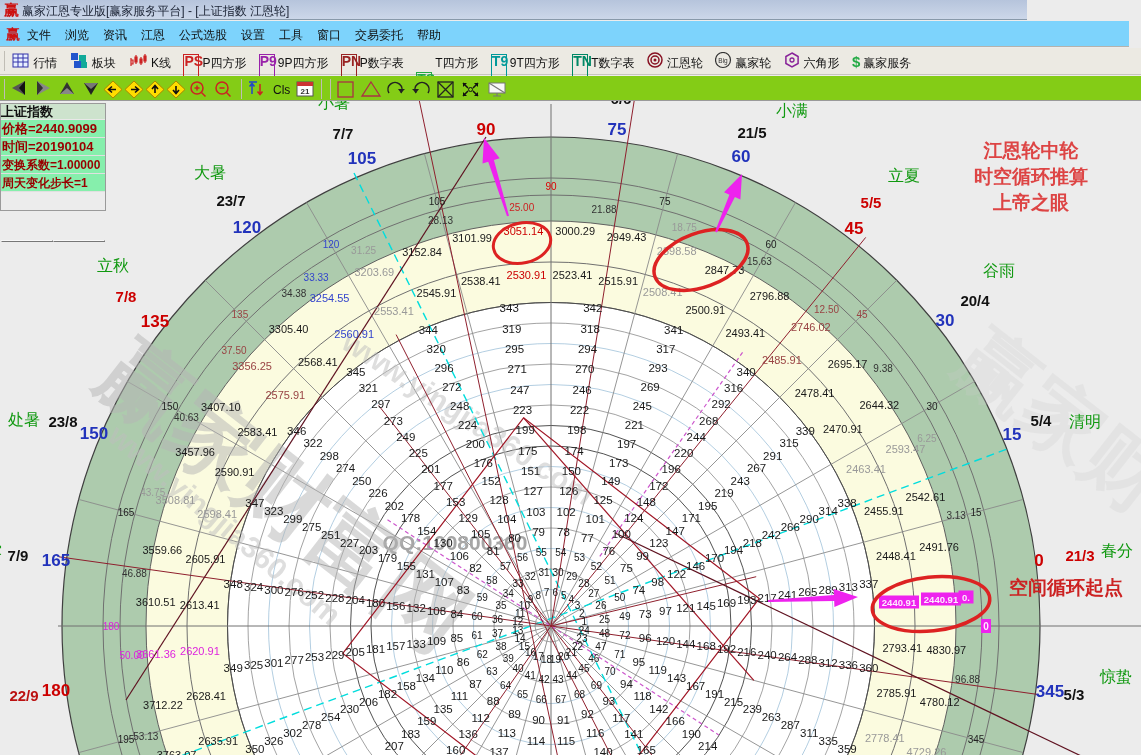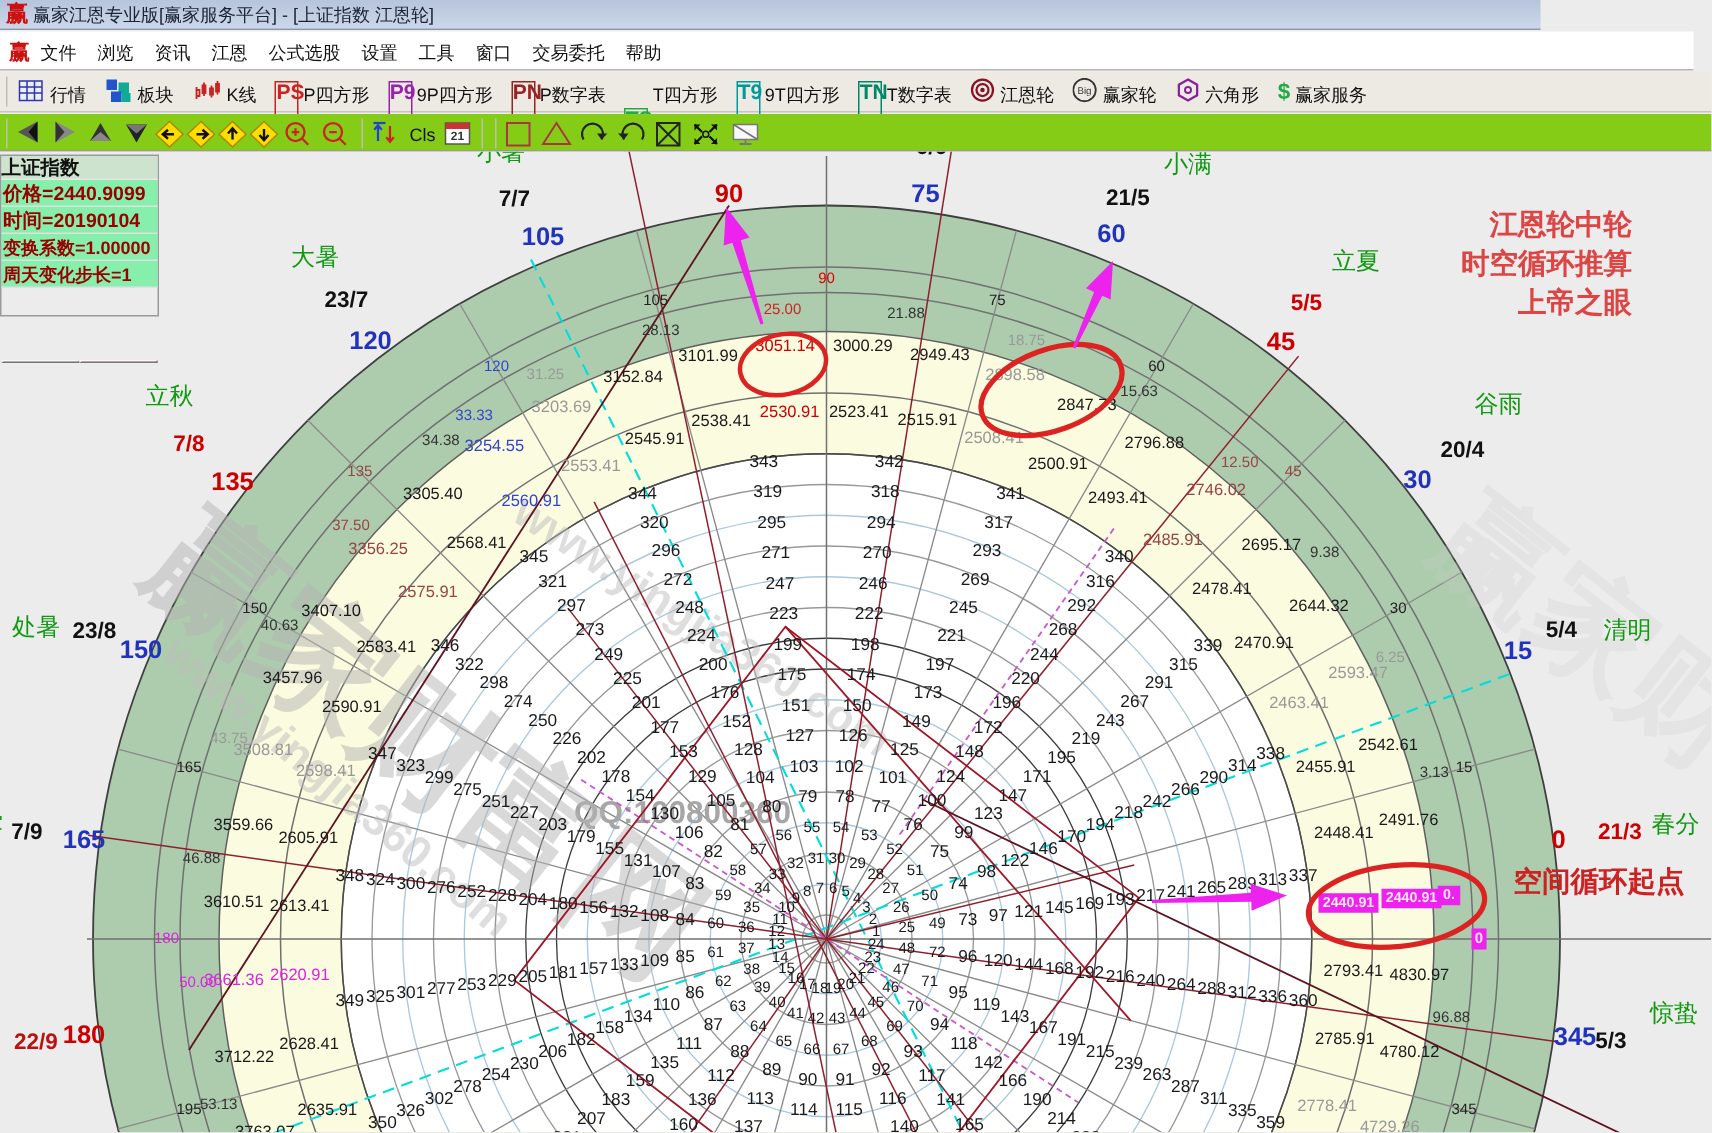--- a/index.html
+++ b/index.html
@@ -1,35 +1,35 @@
 <!DOCTYPE html>
 <html><head><meta charset="utf-8">
 <style>
 * { margin:0; padding:0; box-sizing:border-box; }
 body { width:1141px; height:755px; overflow:hidden; font-family:"Liberation Sans",sans-serif; background:#ececec; position:relative; }
 #titlebar { position:absolute; left:0; top:0; width:1027px; height:20px; background:linear-gradient(#b6c4dc,#ccd7e9); border-bottom:1px solid #8899aa; font-size:12px; color:#1a2233; line-height:20px; }
 #titlebar .logo { color:#cc1111; font-weight:bold; font-size:15px; padding:0 3px 0 4px; font-family:"Liberation Serif",serif; }
-#menubar { position:absolute; left:0; top:21px; width:1129px; height:26px; background:#ffffff; border-bottom:1px solid #b5b2ac; font-size:12px; color:#111; }
+#menubar { position:absolute; left:0; top:21px; width:1129px; height:26px; background:#7dd3fc; border-bottom:1px solid #b5b2ac; font-size:12px; color:#111; }
 #menubar span.m { display:inline-block; margin:0 0 0 0; padding:6px 7px 0 7px; }
 #menubar .logo { color:#cc1111; font-weight:bold; font-size:14px; padding:5px 0 0 6px; display:inline-block; font-family:"Liberation Serif",serif;}
 #toolbar1 { position:absolute; left:0; top:48px; width:1141px; height:27px; background:#eceae3; border-bottom:1px solid #c8c5be; font-size:12px; color:#111; white-space:nowrap; }
 #toolbar2 { position:absolute; left:0; top:76px; width:1141px; height:25px; background:#84cc16; border-bottom:1px solid #9a9a9a; font-size:0; color:#111; white-space:nowrap; }
 #toolbar2 svg { margin-right:1px; }
 #toolbar2 .cls { font-size:12px; display:inline-block; vertical-align:top; margin:7px 6px 0 4px; }
 .tbi { display:inline-block; vertical-align:top; margin-top:4px; }
 .tbtxt { display:inline-block; vertical-align:top; margin:7px 9px 0 3px; }
 .sep { display:inline-block; vertical-align:top; width:1px; height:20px; background:#c0bdb5; margin:3px 4px 0 4px; }
 .pbox { display:inline-block; vertical-align:top; margin-top:6px; width:16px; height:30px; border:1px solid; font-size:14px; font-weight:bold; line-height:13px; }
 #content { position:absolute; left:0; top:101px; width:1141px; height:654px; background:#ececec; overflow:hidden; }
 #panel { position:absolute; left:0; top:103px; width:106px; z-index:10; font-weight:bold; border:1px solid #9a9a9a; background:#ececec;}
 #panel .hd { background:#cde3cd; color:#111; font-size:13px; height:16px; line-height:16px; border-bottom:1px solid #e8e8e8;}
 #panel .row { background:#86efac; color:#990000; font-size:13px; height:18px; line-height:18px; padding-left:1px; border-bottom:1px solid #e0e0e0; white-space:nowrap; overflow:hidden;}
 #panel .btns { display:flex; height:18px; }
 #panel .btns div { flex:1; font-size:12px; color:#111; text-align:center; line-height:16px; border:1px solid; border-color:#f8f8f8 #777 #777 #f8f8f8; white-space:nowrap; overflow:hidden;margin-top:48px; }
-#annot { position:absolute; right:53px; top:138px; color:#dd4444; font-size:19px; font-weight:bold; line-height:26px; z-index:9; text-align:right;}
+#annot { position:absolute; right:53px; top:138px; color:#dd4444; font-size:19px; font-weight:bold; line-height:26px; z-index:9; text-align:center;}
 </style></head>
 <body>
 <div id="titlebar"><span class="logo">赢</span>赢家江恩专业版[赢家服务平台] - [上证指数 江恩轮]</div>
 <div id="menubar"><span class="logo">赢</span><span class="m">文件</span><span class="m">浏览</span><span class="m">资讯</span><span class="m">江恩</span><span class="m">公式选股</span><span class="m">设置</span><span class="m">工具</span><span class="m">窗口</span><span class="m">交易委托</span><span class="m">帮助</span></div>
 
 <div id="toolbar1">
 <span class="sep"></span>
 <svg class="tbi" width="18" height="17">
       <rect x="1" y="2" width="15" height="13" fill="#e8f0ff" stroke="#3333aa"></rect>
       <path d="M1 6 h15 M1 10 h15 M6 2 v13 M11 2 v13" stroke="#3333aa" stroke-width="1" fill="none"></path>

